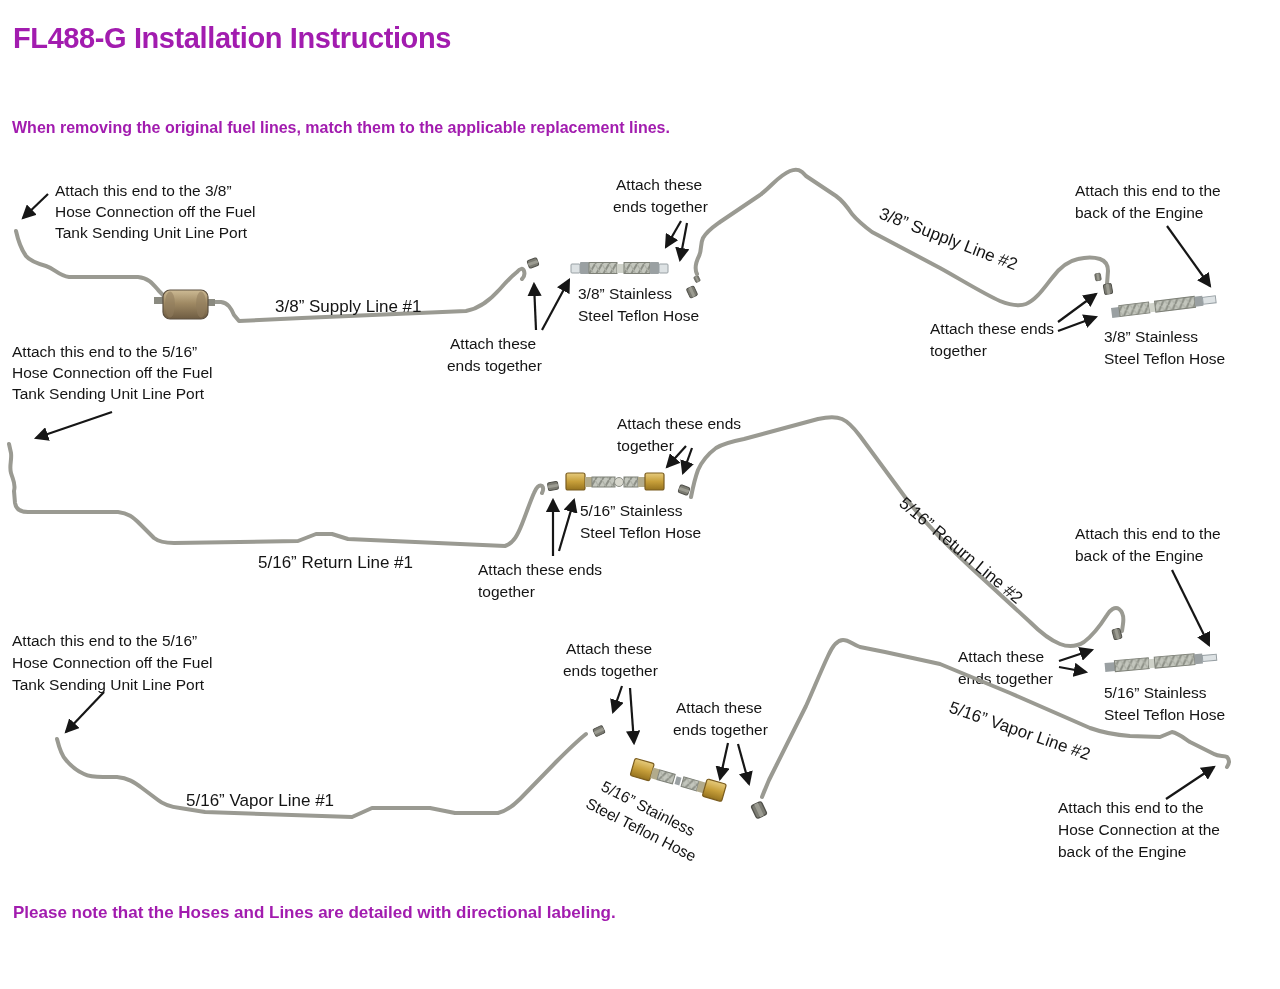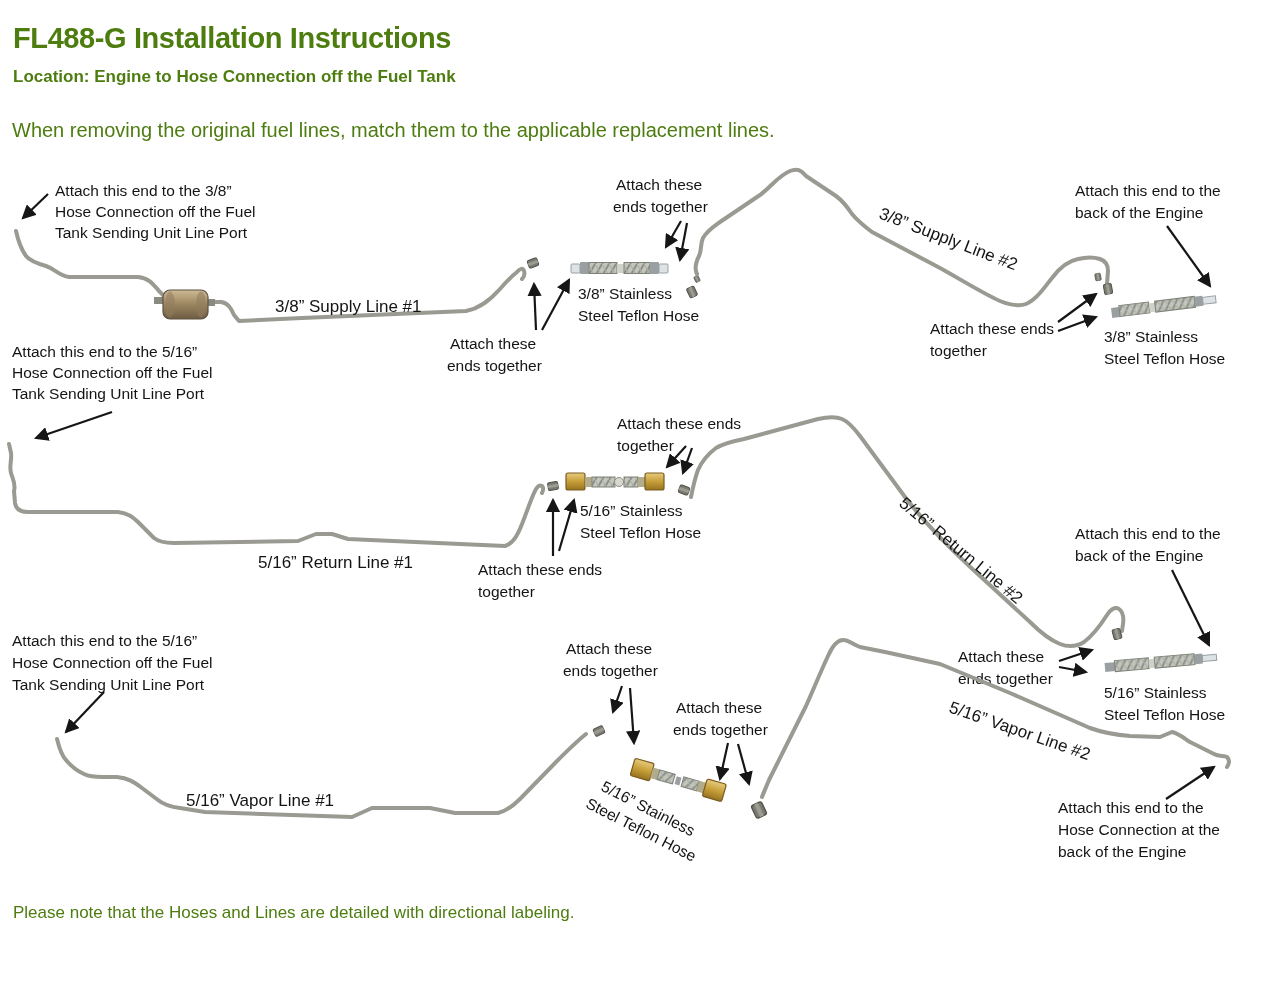--- a/index.html
+++ b/index.html
@@ -1,35 +1,34 @@
 <!DOCTYPE html>
 <html><head>
 <meta charset="utf-8">
 <style>
   html,body{margin:0;padding:0;background:#e8e8e8;}
   .page{position:relative;width:1280px;height:989px;background:#ffffff;overflow:hidden;
-        font-family:"Liberation Sans",sans-serif;color:#4d7c0f;}
+        font-family:"Liberation Sans",sans-serif;color:#a21caf;}
   .hdr-title{position:absolute;left:13px;top:22px;font-size:29px;font-weight:700;letter-spacing:-0.4px;}
   .hdr-loc{position:absolute;left:13px;top:67px;font-size:17px;font-weight:700;}
-  .hdr-instr{position:absolute;left:12px;top:119px;font-size:20px;font-weight:400;}
-  .ftr1{position:absolute;left:13px;top:903px;font-size:17px;font-weight:400;}
+  .hdr-instr{position:absolute;left:12px;top:119px;font-size:16px;font-weight:700;}
+  .ftr1{position:absolute;left:13px;top:903px;font-size:17px;font-weight:700;}
   .ftr2{position:absolute;left:13px;top:928px;font-size:17px;font-weight:700;}
   svg{position:absolute;left:0;top:0;}
   .tube{fill:none;stroke:#9a9a92;stroke-width:4;stroke-linecap:round;stroke-linejoin:round;}
   .arr{fill:none;stroke:#161616;stroke-width:2.2;marker-end:url(#ah);}
   .ann{font:15.5px "Liberation Sans",sans-serif;fill:#141414;}
   .lbl{font:17px "Liberation Sans",sans-serif;fill:#141414;}
 </style>
 </head>
 <body>
 
 <div class="page">
 
   <div class="hdr-title">FL488-G Installation Instructions</div>
-  <div class="hdr-loc">Location: Engine to Hose Connection off the Fuel Tank</div>
   <div class="hdr-instr">When removing the original fuel lines, match them to the applicable replacement lines.</div>
 
   <svg width="1280" height="989" viewBox="0 0 1280 989" xmlns="http://www.w3.org/2000/svg" xmlns:xlink="http://www.w3.org/1999/xlink">
     <defs>
       <marker id="ah" viewBox="0 0 10 10" refX="8.5" refY="5" markerWidth="6.5" markerHeight="6.5" orient="auto">
         <path d="M0,0 L10,5 L0,10 z" fill="#161616"></path>
       </marker>
       <pattern id="braid" width="7" height="12" patternUnits="userSpaceOnUse">
         <rect width="7" height="12" fill="#c3c6bd"></rect>
         <path d="M0,12 L7,0" stroke="#8d9087" stroke-width="2"></path>

